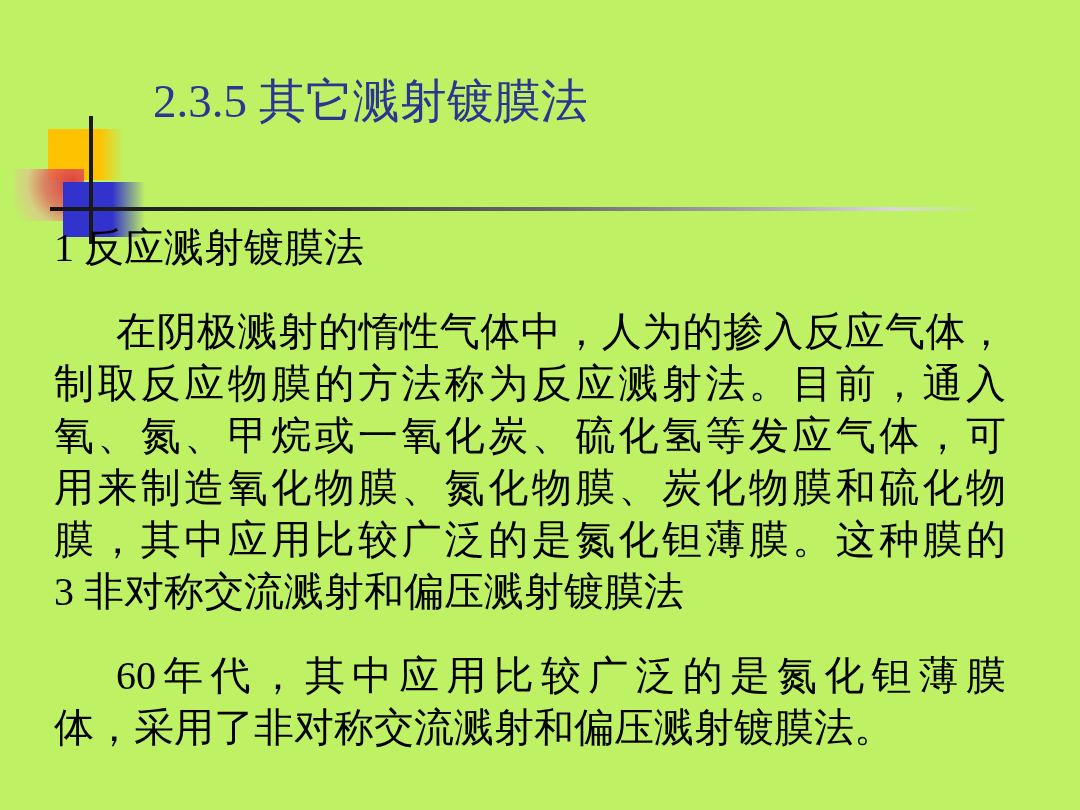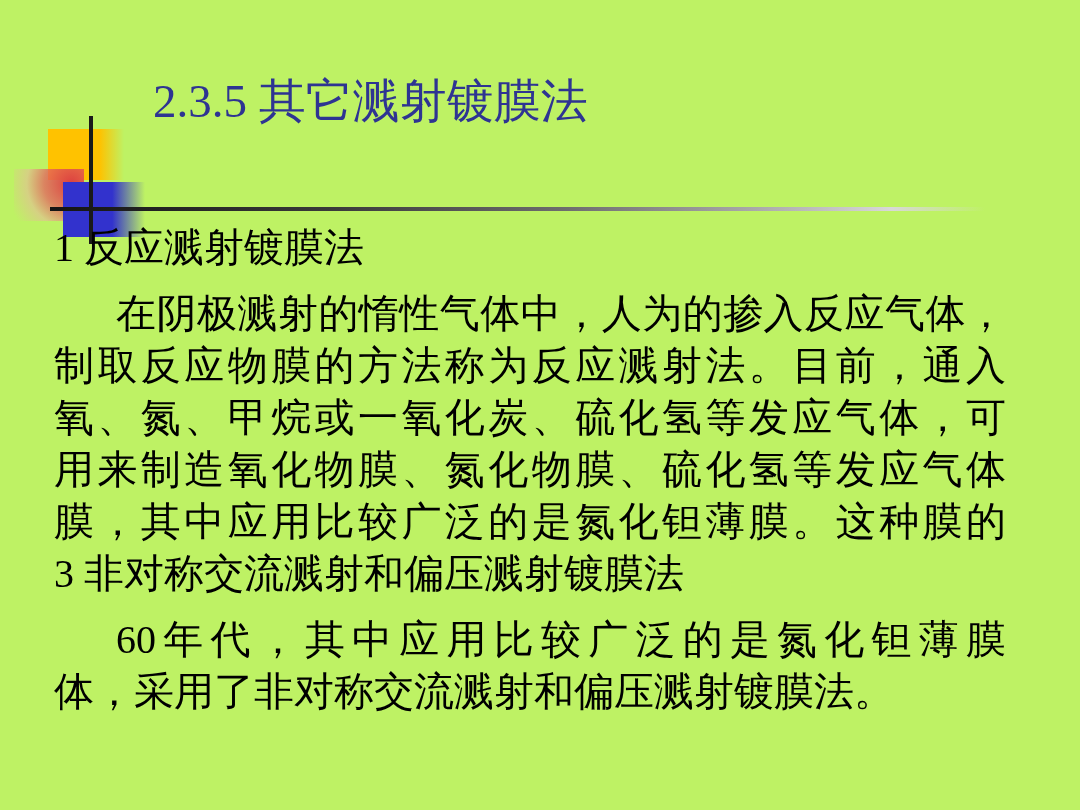--- a/index.html
+++ b/index.html
@@ -79,40 +79,40 @@
     height: 52px;
     overflow: hidden;
     text-align: left;
   }
   .line.justify {
     text-align: justify;
     text-align-last: justify;
     text-justify: inter-character;
   }
   .line.indent { padding-left: 62px; }
-  .line.space-before { margin-top: 14px; }
+  .line.space-before { margin-top: 32px; }
 </style>
 </head>
 <body>
 
 <div class="slide">
   <div>
     <div class="sq-yellow"></div>
     <div class="sq-red"></div>
     <div class="sq-blue"></div>
     <div class="vline"></div>
     <div class="hline"></div>
   </div>
 
   <h1 class="title">2.3.5 其它溅射镀膜法</h1>
 
   <div class="body">
       <div class="line">1 反应溅射镀膜法</div>
       <div class="line justify indent space-before">在阴极溅射的惰性气体中，人为的掺入反应气体，</div>
       <div class="line justify">制取反应物膜的方法称为反应溅射法。目前，通入</div>
       <div class="line justify">氧、氮、甲烷或一氧化炭、硫化氢等发应气体，可</div>
-      <div class="line justify">用来制造氧化物膜、氮化物膜、硫化氢等发应气体</div>
+      <div class="line justify">用来制造氧化物膜、氮化物膜、炭化物膜和硫化物</div>
       <div class="line justify">膜，其中应用比较广泛的是氮化钽薄膜。这种膜的</div>
       <div class="line">3 非对称交流溅射和偏压溅射镀膜法</div>
       <div class="line justify indent space-before">60年代，其中应用比较广泛的是氮化钽薄膜</div>
       <div class="line">体，采用了非对称交流溅射和偏压溅射镀膜法。</div>
     </div>
 </div>
 
 </body></html>

